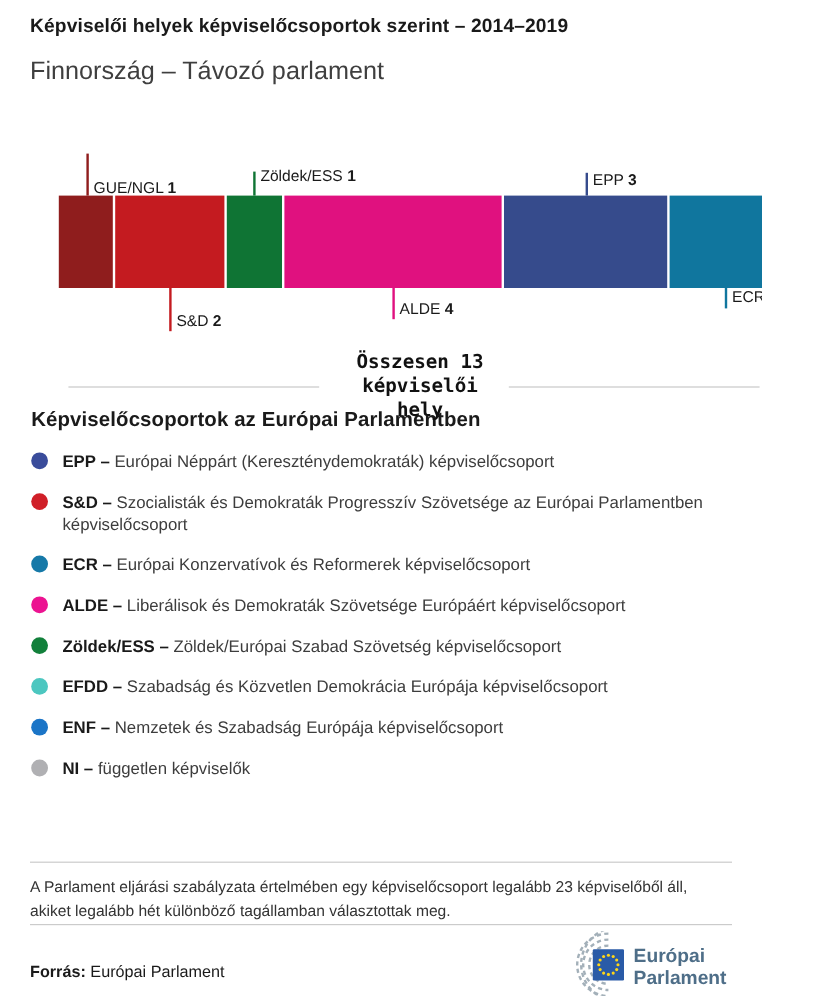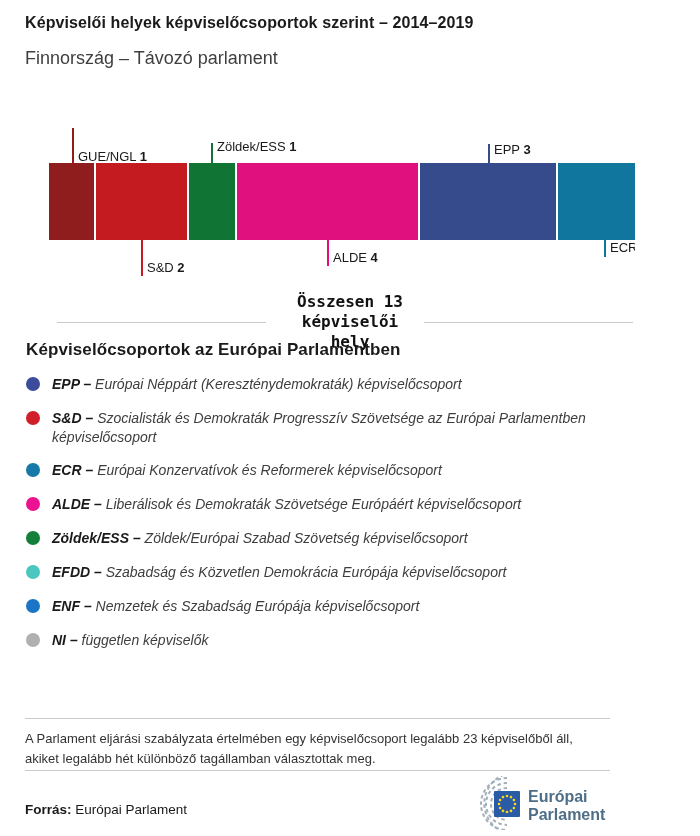--- a/index.html
+++ b/index.html
@@ -1,21 +1,21 @@
 <!DOCTYPE html>
 <html><head>
 <meta charset="utf-8">
 <style>
   * { margin: 0; padding: 0; box-sizing: border-box; }
   html,body { background: #fff; }
   body { font-family: "Liberation Sans", sans-serif; color: #1a1a1a; }
   .page { position: relative; width: 635px; height: 836px; background: #fff; overflow: hidden; }
 
   .title { position: absolute; left: 25px; top: 14px; font-size: 16px; font-weight: 700; color: #1a1a1a; letter-spacing: .1px; }
-  .subtitle { position: absolute; left: 25px; top: 48px; font-size: 18px; font-weight: 400; color: #3f3f3f; }
+  .subtitle { position: absolute; left: 25px; top: 48px; font-size: 21px; font-weight: 400; color: #3f3f3f; }
 
   
   .bar { position: absolute; left: 49px; top: 163px; width: 600px; height: 77px; display: flex; gap: 2px; }
   .bar .seg { height: 100%; }
 
   
   .callout { position: absolute; font-size: 13px; color: #1a1a1a; }
   .callout .tick { position: absolute; width: 1.5px; }
   .callout .cl { position: absolute; white-space: nowrap; }
   .callout .cl b { font-weight: 700; }
@@ -39,21 +39,21 @@
   .co-ecr  .cl   { left: 610px; top: 240px; }
 
   
   .total-row { position: absolute; left: 57px; width: 576px; top: 292px; height: 60px; display: flex; align-items: center; z-index: 3; pointer-events: none; }
   .total-row .hline { flex: 1; height: 0; border-top: 1px solid #c9c9c9; }
   .total-text { width: 132px; margin: 0 8px 0 18px; font-family: "DejaVu Sans Mono", monospace; font-weight: 700; font-size: 16px; line-height: 20px; text-align: center; color: #111; }
 
   
   .legend { position: absolute; left: 26px; top: 340px; right: 28px; z-index: 1; }
   .legend h2 { font-size: 17px; font-weight: 700; color: #1a1a1a; letter-spacing: .1px; }
-  .lrows { margin-top: 15px; font-style: italic; }
+  .lrows { margin-top: 15px; }
   .lrow { display: flex; align-items: flex-start; min-height: 20px; margin-bottom: 14px; }
   .dot { flex: 0 0 14px; width: 14px; height: 14px; border-radius: 50%; margin: 2px 12px 0 0; }
   .lrow p { font-size: 14px; line-height: 19px; color: #3d3d3d; max-width: 600px; }
   .lrow p b { font-weight: 700; color: #1a1a1a; }
 
   
   .note { position: absolute; left: 25px; right: 25px; top: 718px; border-top: 1px solid #cbcbcb; padding-top: 10px; font-size: 13px; line-height: 20px; color: #333; max-width: 650px; }
   .rule2 { position: absolute; left: 25px; right: 25px; top: 770px; border-top: 1px solid #cbcbcb; }
   .source { position: absolute; left: 25px; top: 802px; font-size: 13.5px; color: #1a1a1a; }
   .source b { font-weight: 700; }

